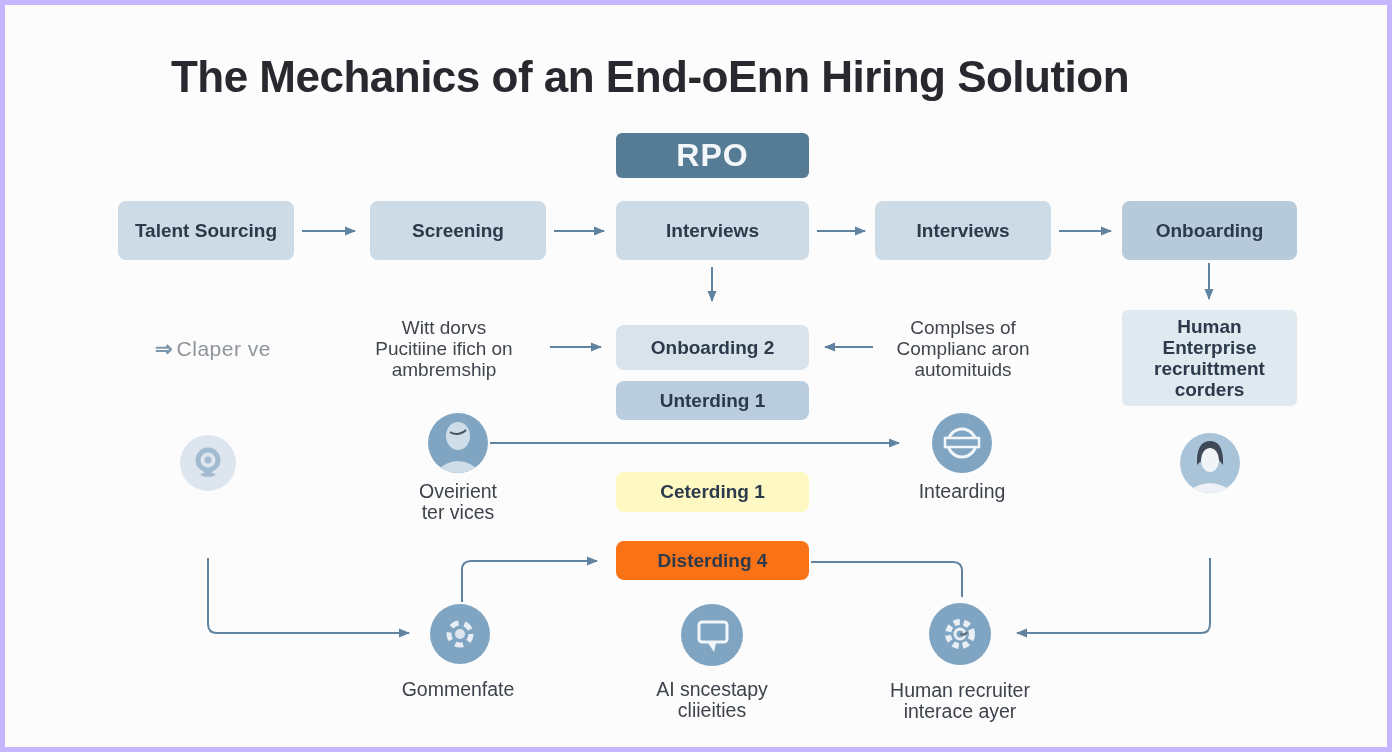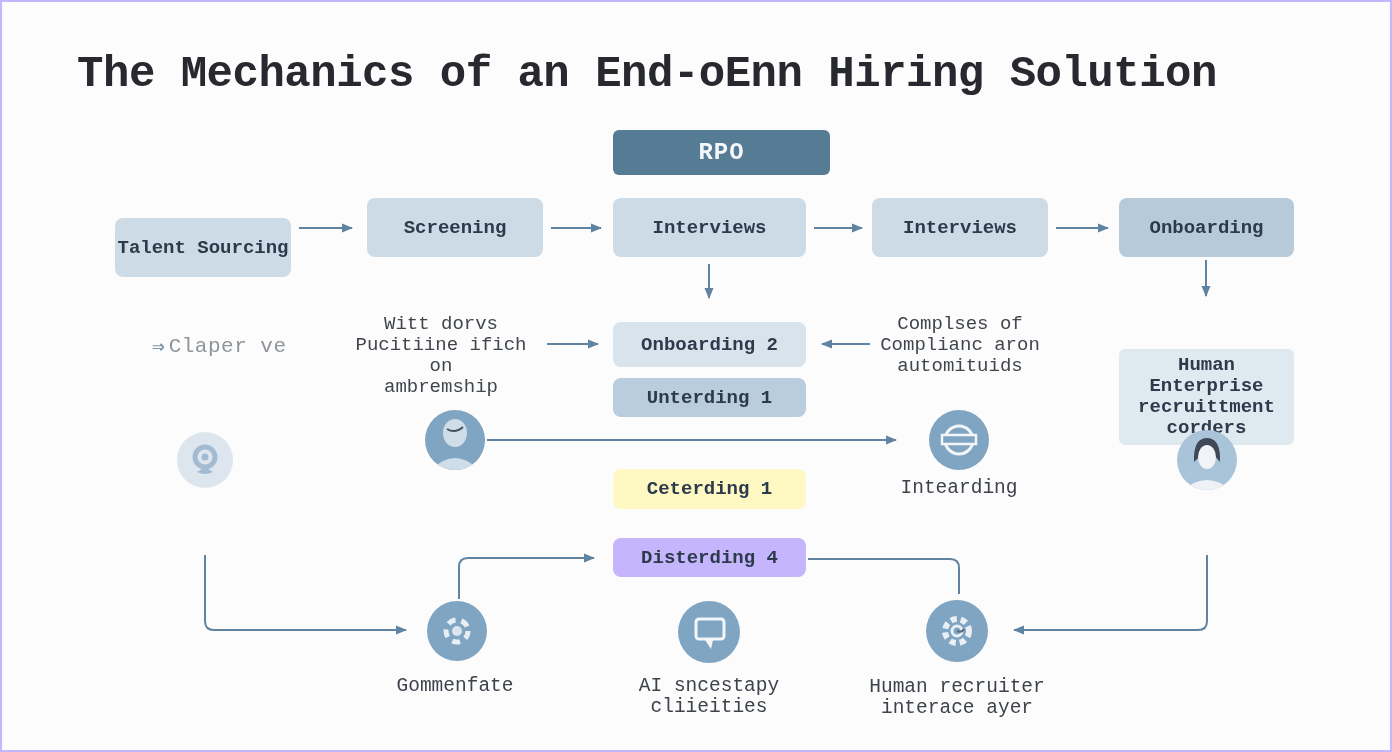--- a/index.html
+++ b/index.html
@@ -1,46 +1,46 @@
 <!DOCTYPE html>
 <html><head>
 <meta charset="utf-8">
 <style>
   html,body{margin:0;padding:0;background:#ffffff;}
   .canvas{
     position:relative;width:1392px;height:752px;overflow:hidden;
-    background:#fcfcfd;border:2px solid #c4b5fd;box-sizing:border-box;
-    font-family:Liberation Mono, monospace;color:#2d3a4a;
+    background:#fcfcfd;border:5px solid #c4b5fd;box-sizing:border-box;
+    font-family:Liberation Sans, sans-serif;color:#2d3a4a;
   }
   .page-title{
     position:absolute;left:0;top:47px;width:1290px;text-align:center;
     font-size:44px;font-weight:700;color:#27292e;letter-spacing:-0.5px;
   }
   .svg-overlay{position:absolute;left:0;top:0;z-index:1;pointer-events:none;}
   .box{
     position:absolute;z-index:2;display:flex;align-items:center;justify-content:center;
     border-radius:8px;font-size:19px;font-weight:600;color:#2c3a4b;text-align:center;
   }
   .rpo{
-    left:611px;top:128px;width:217px;height:45px;border-radius:6px;
-    background:#567b94;color:#f4f7fa;font-size:24px;font-weight:600;letter-spacing:1px;
+    left:611px;top:128px;width:193px;height:45px;border-radius:6px;
+    background:#567b94;color:#f4f7fa;font-size:32px;font-weight:600;letter-spacing:1px;
   }
   .stage{top:196px;height:59px;background:#ccdbe5;}
-  .s1{left:113px;width:176px;margin-top:20px;}
+  .s1{left:113px;width:176px;}
   .s2{left:365px;width:176px;}
   .s3{left:611px;width:193px;}
   .s4{left:870px;width:176px;}
   .s5{left:1117px;width:175px;background:#b6cada;}
   .onb2{left:611px;top:320px;width:193px;height:45px;background:#d8e3ec;}
   .stk1{left:611px;top:376px;width:193px;height:39px;background:#b9cdde;}
   .stk2{left:611px;top:467px;width:193px;height:40px;background:#fef9c3;}
-  .stk3{left:611px;top:536px;width:193px;height:39px;background:#c4b5fd;}
+  .stk3{left:611px;top:536px;width:193px;height:39px;background:#f97316;}
   .hrbox{
     left:1117px;top:305px;width:175px;height:96px;background:#dfe9f0;border-radius:6px;
-    white-space:pre-line;line-height:21px;font-size:19px;margin-top:42px;
+    white-space:pre-line;line-height:21px;font-size:19px;
   }
   .note{
     position:absolute;z-index:2;text-align:center;white-space:pre-line;
     font-size:19px;line-height:21px;color:#41464d;
   }
   .note-left{left:339px;top:312px;width:200px;}
   .note-right{left:858px;top:312px;width:200px;}
   .logo{
     position:absolute;z-index:2;left:150px;top:332px;display:flex;align-items:center;gap:4px;
   }
@@ -128,20 +128,22 @@
             <circle cx="30" cy="30" r="30"></circle>
           </clipPath>
         </defs>
       <g clip-path="url(#c1)">
         <ellipse cx="30" cy="23" rx="12" ry="14" fill="#cfdde8"></ellipse>
         <path d="M6,60 Q30,36 54,60 L54,62 H6 z" fill="#cfdde8"></path>
         <path d="M22,19 Q30,24 38,17" fill="none" stroke="#46505c" stroke-width="2"></path>
       </g>
     </svg>
   </div>
+  <div class="node-label" style="left:363px;top:476px;width:180px;">Oveirient
+ter vices</div>
 
   <div class="icon-circle" style="left:927px;top:408px;width:60px;height:60px;background:#7fa5c2;">
     <svg width="60" height="60" viewBox="0 0 60 60">
       <circle cx="30" cy="30" r="14" fill="none" stroke="#f2f6f9" stroke-width="3"></circle>
       <rect x="13" y="25" width="34" height="9" fill="#7fa5c2" stroke="#f2f6f9" stroke-width="2.5"></rect>
     </svg>
   </div>
   <div class="node-label" style="left:867px;top:476px;width:180px;">Intearding</div>
 
   <div class="icon-circle" style="left:1175px;top:428px;width:60px;height:60px;background:#a9c3d8;">

